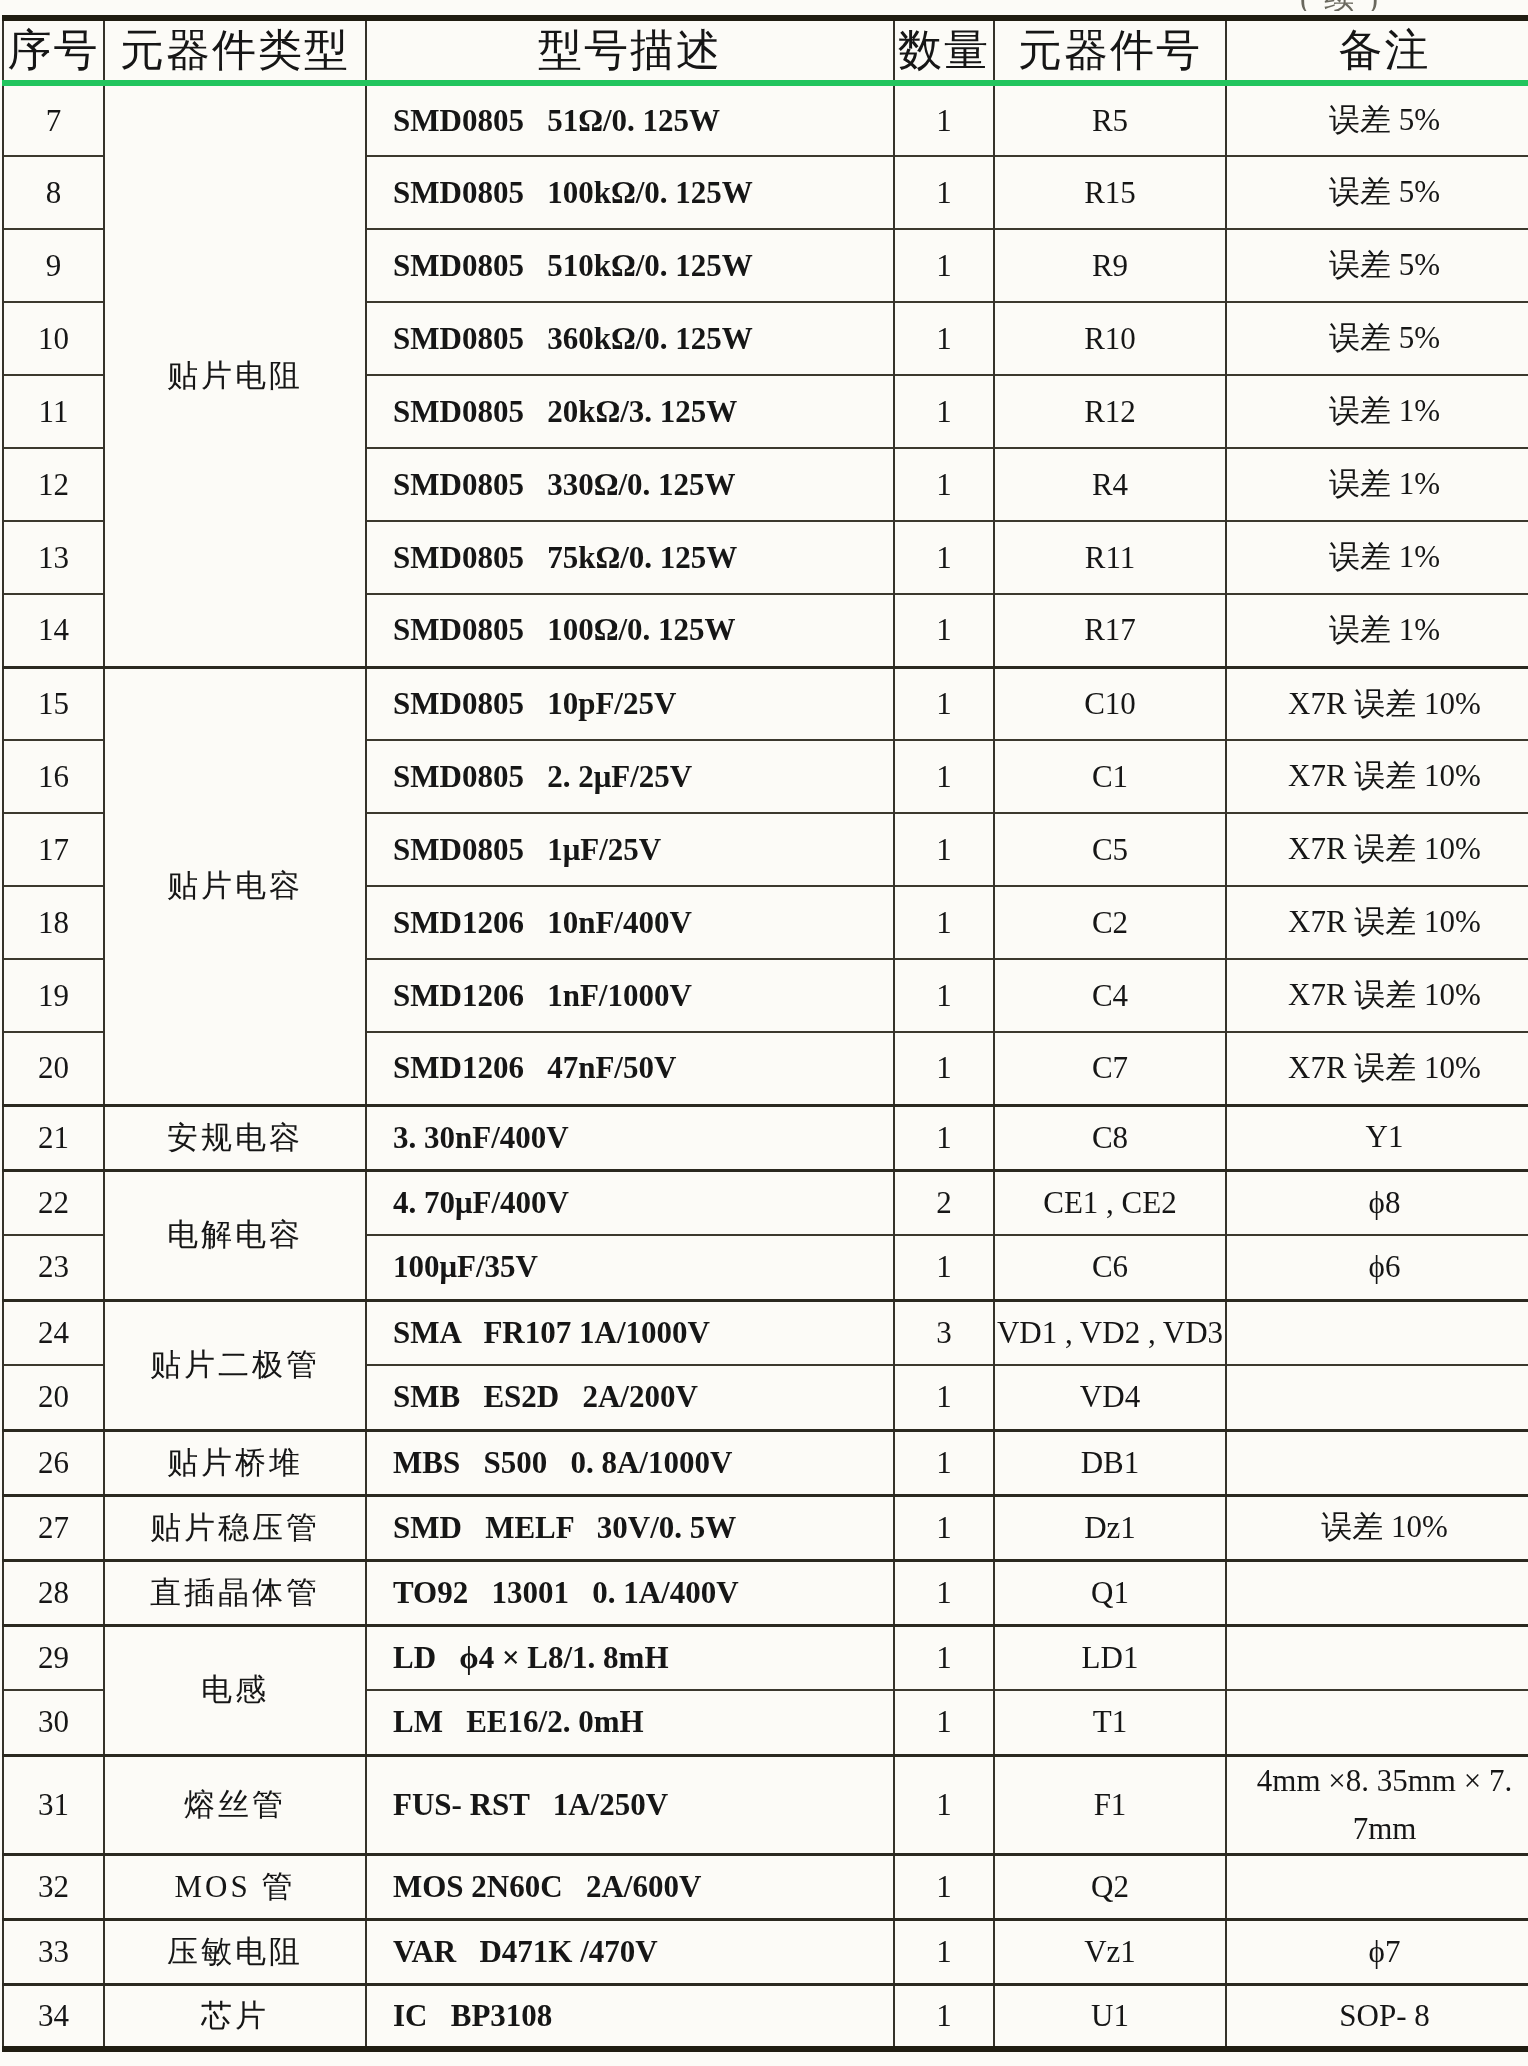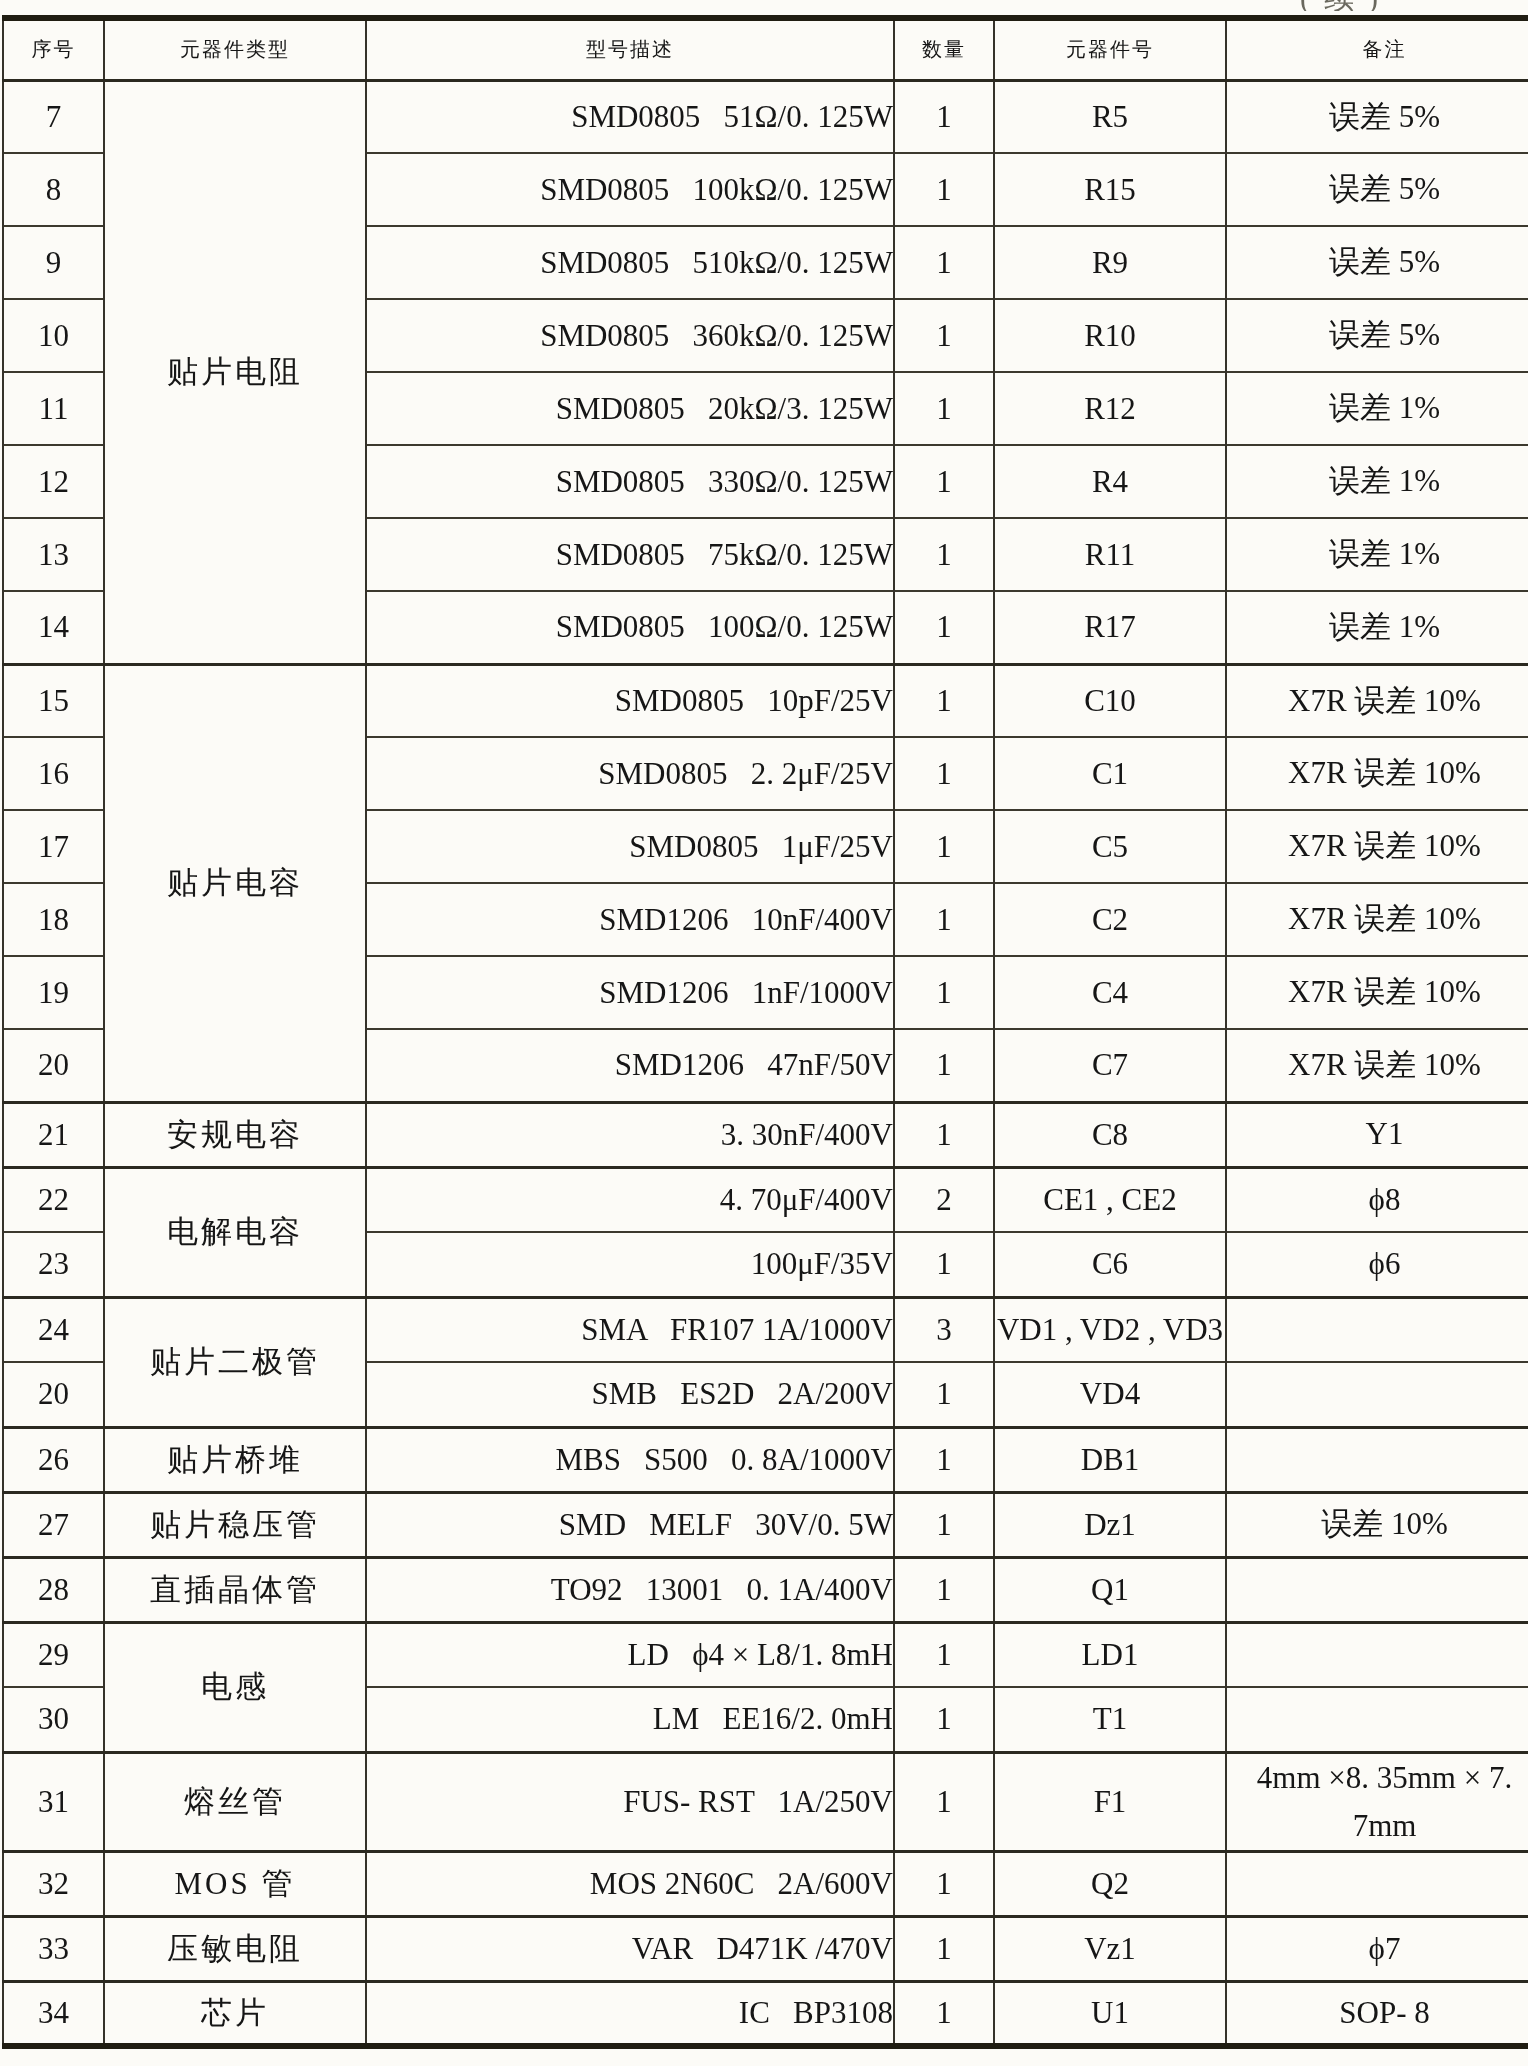--- a/index.html
+++ b/index.html
@@ -31,32 +31,32 @@
   col.c-note{width:317px;}
   th,td{
     border-left:2px solid #35322a;
     border-right:2px solid #35322a;
     padding:0;vertical-align:middle;
     font-weight:normal;
     color:#161616;
   }
   thead tr{height:62px;}
   th{
-    font-size:20px;text-align:center;
-    border-bottom:2px solid #22c55e;
+    font-size:44px;text-align:center;
+    border-bottom:6px solid #22c55e;
     letter-spacing:2px;
   }
   tbody tr{height:65px;}
   tbody tr.tall{height:73px;}
   tbody tr.xtall{height:96px;}
   td{border-top:2px solid #3c392e;font-size:31px;}
   tr.group-start td{border-top:3px solid #2b2920;}
   td.c-no,td.c-qty,td.c-ref,td.c-note,td.c-type{text-align:center;}
   td.c-type{letter-spacing:3px;margin-top:36px;}
-  td.c-desc{text-align:right;padding-left:26px;white-space:pre-wrap;}
+  td.c-desc{text-align:left;padding-left:26px;white-space:pre-wrap;font-weight:bold;}
   td.c-ref{white-space:pre-wrap;margin-top:24px;}
   td.c-note{padding:0 14px;line-height:1.55;}
 </style>
 </head>
 <body>
 
 <div class="sheet">
 
   <div class="continued">
     <span>(续)</span>

